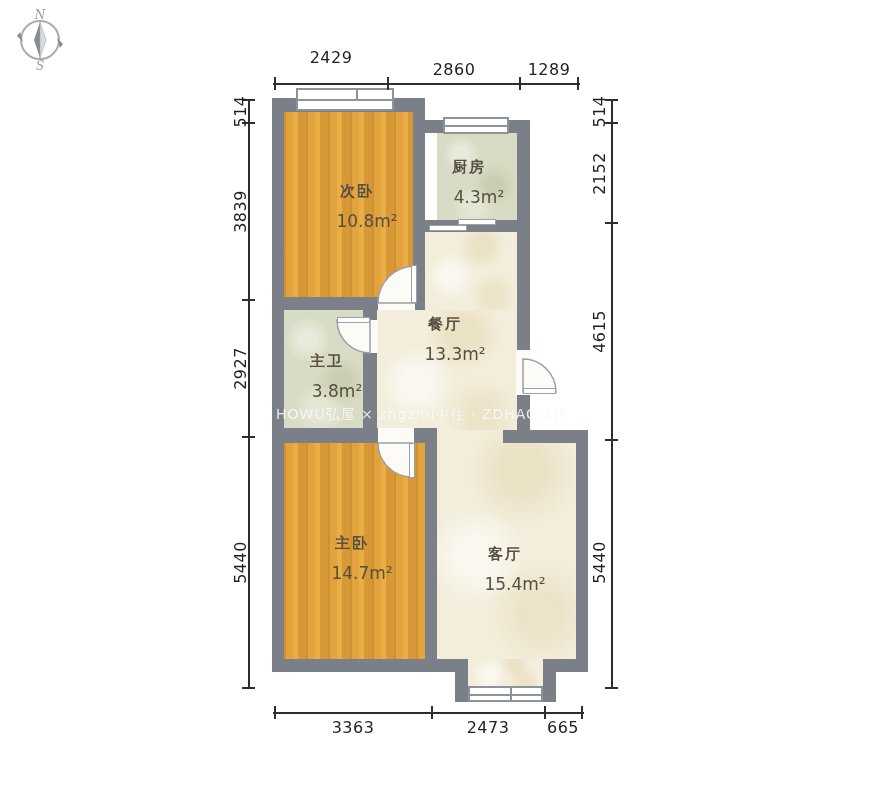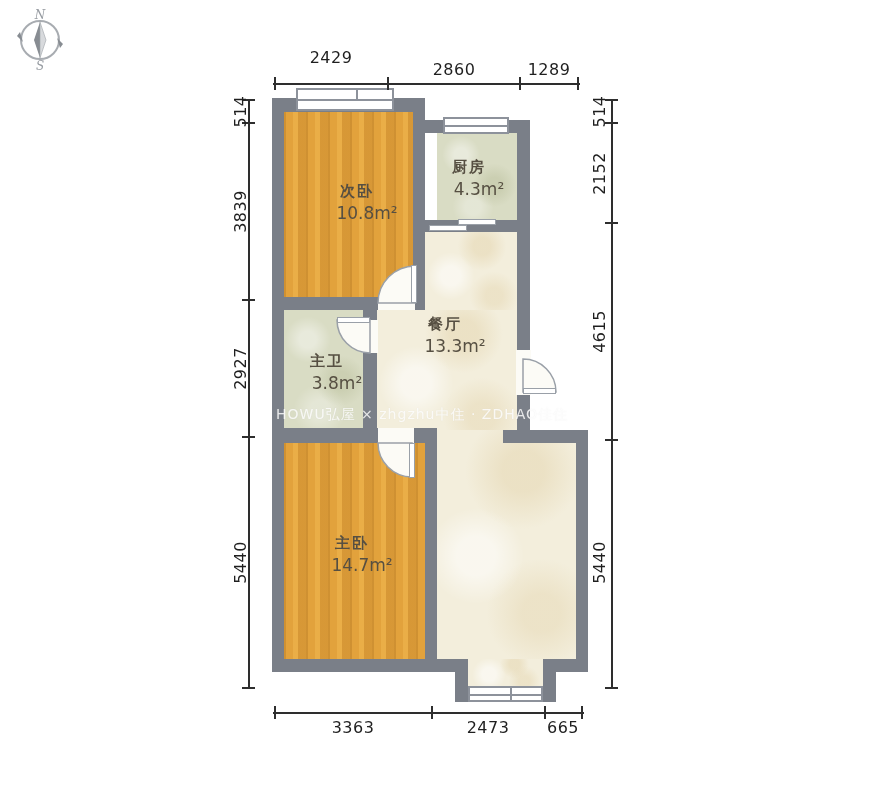--- a/index.html
+++ b/index.html
@@ -21,21 +21,21 @@
   .win{position:absolute;background:#fff;border:2px solid #8d929b;box-sizing:border-box;}
   .wline{position:absolute;background:#8d929b;}
   .open{position:absolute;background:#fcfbf6;}
   .leaf{position:absolute;background:#fff;border:1px solid #9aa0a8;box-sizing:border-box;}
   .dimline{position:absolute;background:#2e2e2e;}
   .tick{position:absolute;background:#2e2e2e;}
   .dimlab{position:absolute;font-size:16px;color:#1f1f1f;text-align:center;letter-spacing:.5px;}
   .rot{transform:rotate(-90deg);}
   .room{position:absolute;width:110px;text-align:center;color:#564f42;}
   .room .nm{font-size:15px;font-weight:bold;letter-spacing:2px;}
-  .room .ar{font-size:17px;margin-top:2px;padding-left:20px;}
+  .room .ar{font-size:17px;margin-top:10px;padding-left:20px;}
   .wm{position:absolute;color:rgba(255,255,255,.80);font-size:14px;letter-spacing:1px;
       white-space:nowrap;text-shadow:0 0 1px rgba(200,200,200,.25);}
   svg{position:absolute;left:0;top:0;}
 </style>
 </head>
 <body>
 
 <div id="canvas">
 
   <svg style="left:8px;top:4px;" width="64" height="70" viewBox="0 0 64 70">
@@ -119,20 +119,24 @@
     <div class="ar">3.8m²</div>
   </div>
   <div class="room" style="left:390px;top:315px;">
     <div class="nm">餐厅</div>
     <div class="ar">13.3m²</div>
   </div>
   <div class="room" style="left:297px;top:534px;">
     <div class="nm">主卧</div>
     <div class="ar">14.7m²</div>
   </div>
+  <div class="room" style="left:450px;top:545px;">
+    <div class="nm">客厅</div>
+    <div class="ar">15.4m²</div>
+  </div>
 
   <div class="wm" style="left:276px;top:406px;">HOWU弘屋 × zhgzhu中住 · ZDHAO佳住</div>
 
   <div class="dimline" style="left:273px;top:83px;width:307px;height:2px;"></div>
   <div class="tick" style="left:274px;top:77px;width:2px;height:13px;"></div>
   <div class="tick" style="left:387px;top:77px;width:2px;height:13px;"></div>
   <div class="tick" style="left:519px;top:77px;width:2px;height:13px;"></div>
   <div class="tick" style="left:577px;top:77px;width:2px;height:13px;"></div>
   <div class="dimlab" style="left:291px;top:48px;width:80px;">2429</div>
   <div class="dimlab" style="left:414px;top:60px;width:80px;">2860</div>

